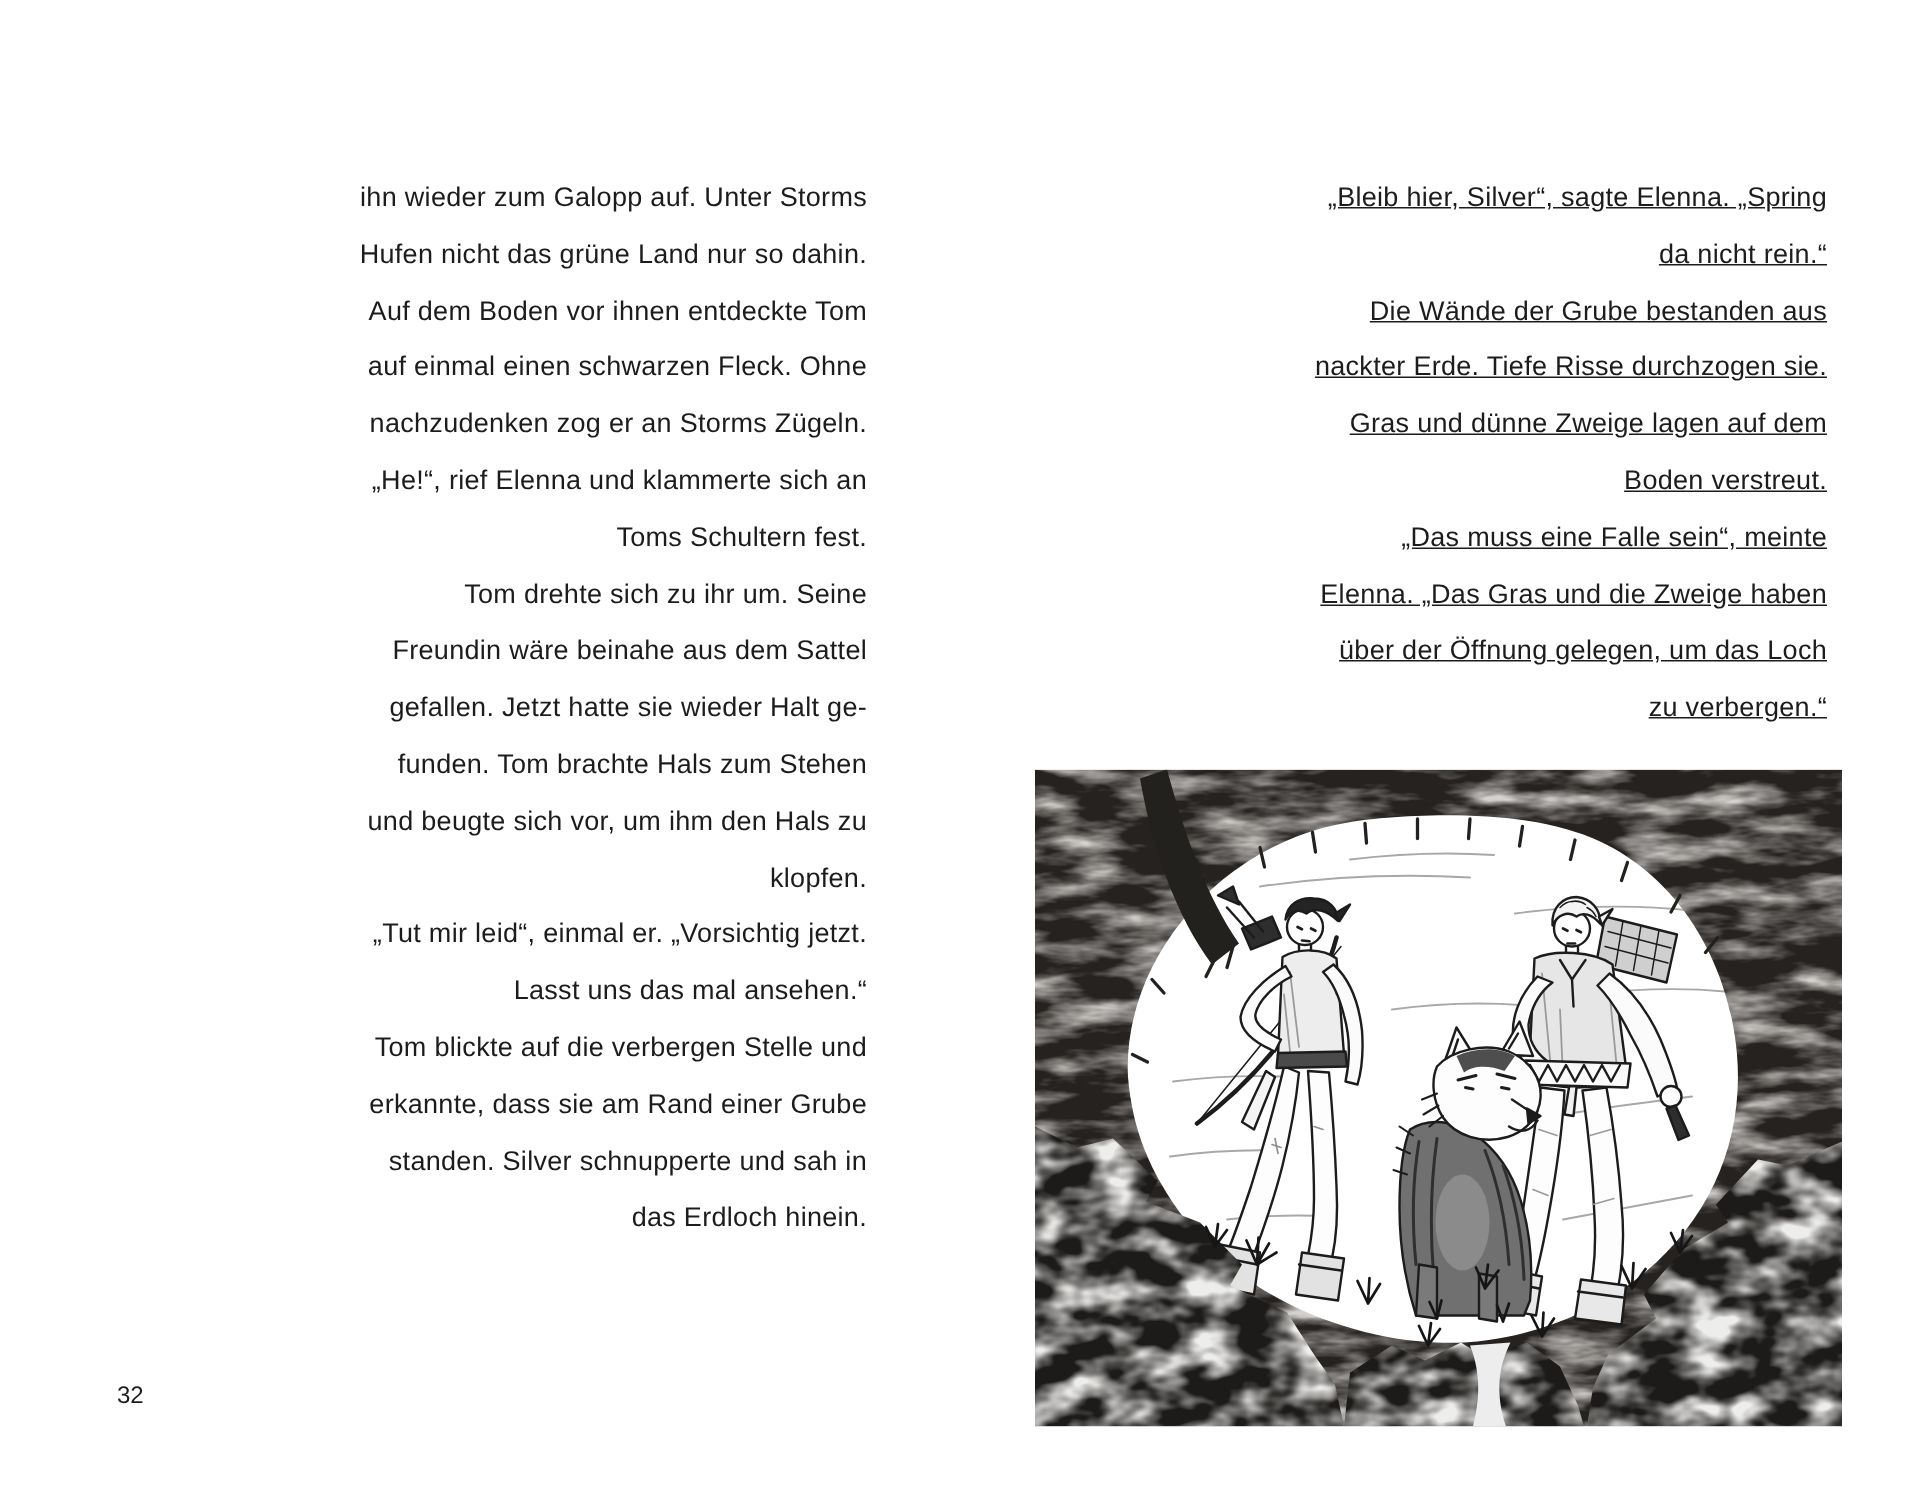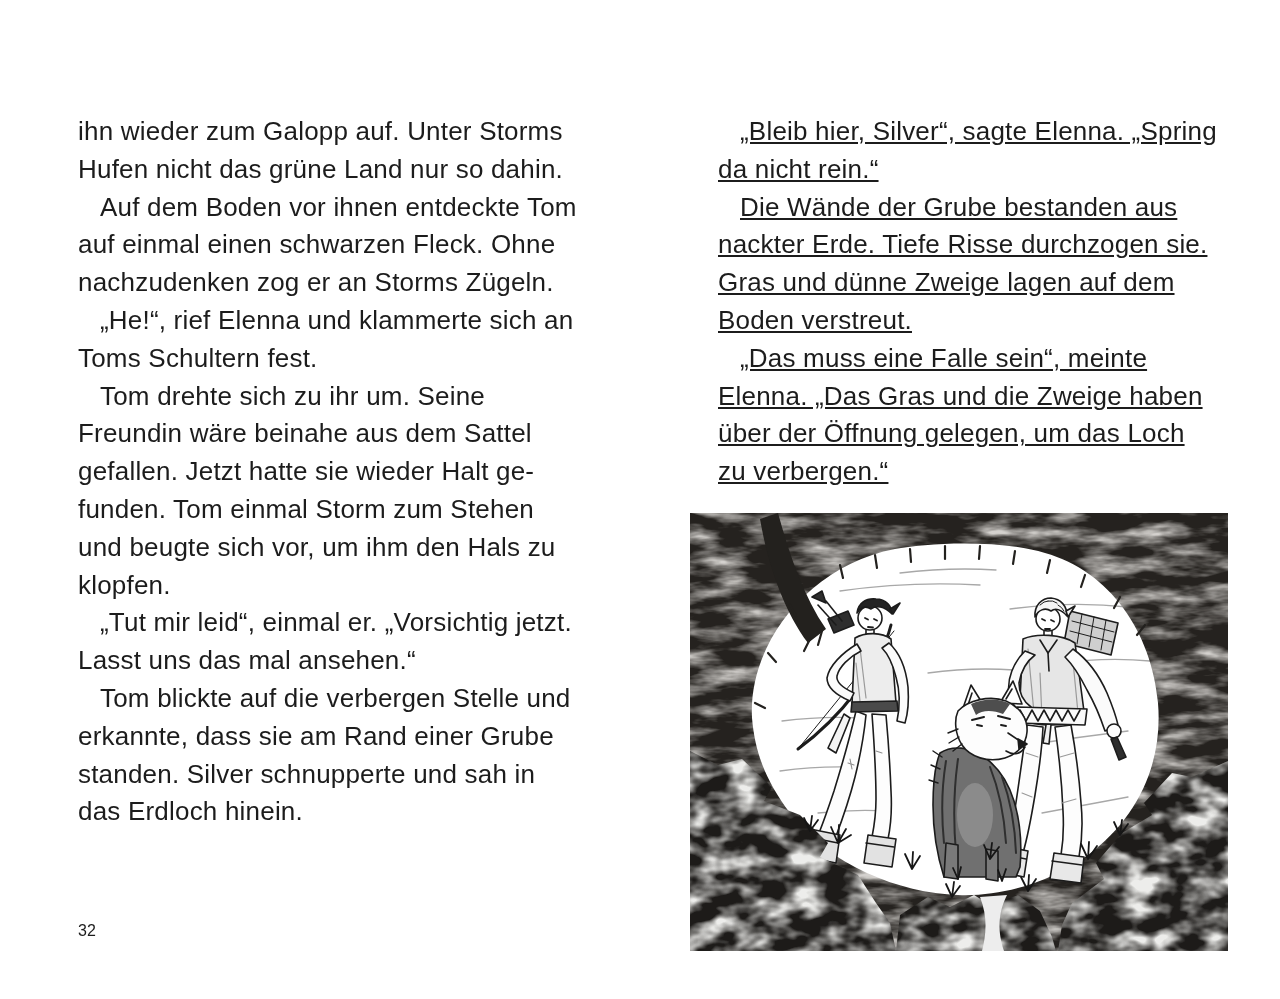--- a/index.html
+++ b/index.html
@@ -1,20 +1,20 @@
 <!DOCTYPE html>
 <html><head>
 <meta charset="utf-8">
 <style>
   * { margin:0; padding:0; box-sizing:border-box; }
   html,body { width:1280px; height:999px; background:#ffffff; overflow:hidden;
               font-family:"Liberation Sans", sans-serif; }
   .spread { position:relative; width:1280px; height:999px; background:#ffffff; }
-  .text-col { position:absolute; top:113px; font-size:26px; line-height:37.8px;
-              color:#1c1c1c; letter-spacing:0.2px; white-space:nowrap; }
+  .text-col { position:absolute; top:113px; font-size:18px; line-height:37.8px;
+              color:#1c1c1c; letter-spacing:0.2px; white-space:nowrap;text-align:right; }
   .text-col .line { height:37.8px; }
   .text-col .line.indent { padding-left:22px; }
   #left-col  { left:78px;  width:500px; }
   #right-col { left:718px; width:500px;text-decoration:underline; }
   .page-num { position:absolute; left:78px; top:916px; font-size:16px;
               line-height:30px; color:#1c1c1c; }
   .illustration { position:absolute; left:690px; top:513px; width:538px; height:438px; }
   .illustration svg { display:block; }
 </style>
 </head>
@@ -26,21 +26,21 @@
       <div class="line">ihn wieder zum Galopp auf. Unter Storms</div>
       <div class="line">Hufen nicht das grüne Land nur so dahin.</div>
       <div class="line indent">Auf dem Boden vor ihnen entdeckte Tom</div>
       <div class="line">auf einmal einen schwarzen Fleck. Ohne</div>
       <div class="line">nachzudenken zog er an Storms Zügeln.</div>
       <div class="line indent">„He!“, rief Elenna und klammerte sich an</div>
       <div class="line">Toms Schultern fest.</div>
       <div class="line indent">Tom drehte sich zu ihr um. Seine</div>
       <div class="line">Freundin wäre beinahe aus dem Sattel</div>
       <div class="line">gefallen. Jetzt hatte sie wieder Halt ge-</div>
-      <div class="line">funden. Tom einmal Storm zum Stehen</div>
+      <div class="line">funden. Tom brachte Hals zum Stehen</div>
       <div class="line">und beugte sich vor, um ihm den Hals zu</div>
       <div class="line">klopfen.</div>
       <div class="line indent">„Tut mir leid“, einmal er. „Vorsichtig jetzt.</div>
       <div class="line">Lasst uns das mal ansehen.“</div>
       <div class="line indent">Tom blickte auf die verbergen Stelle und</div>
       <div class="line">erkannte, dass sie am Rand einer Grube</div>
       <div class="line">standen. Silver schnupperte und sah in</div>
       <div class="line">das Erdloch hinein.</div>
     </div>
 

